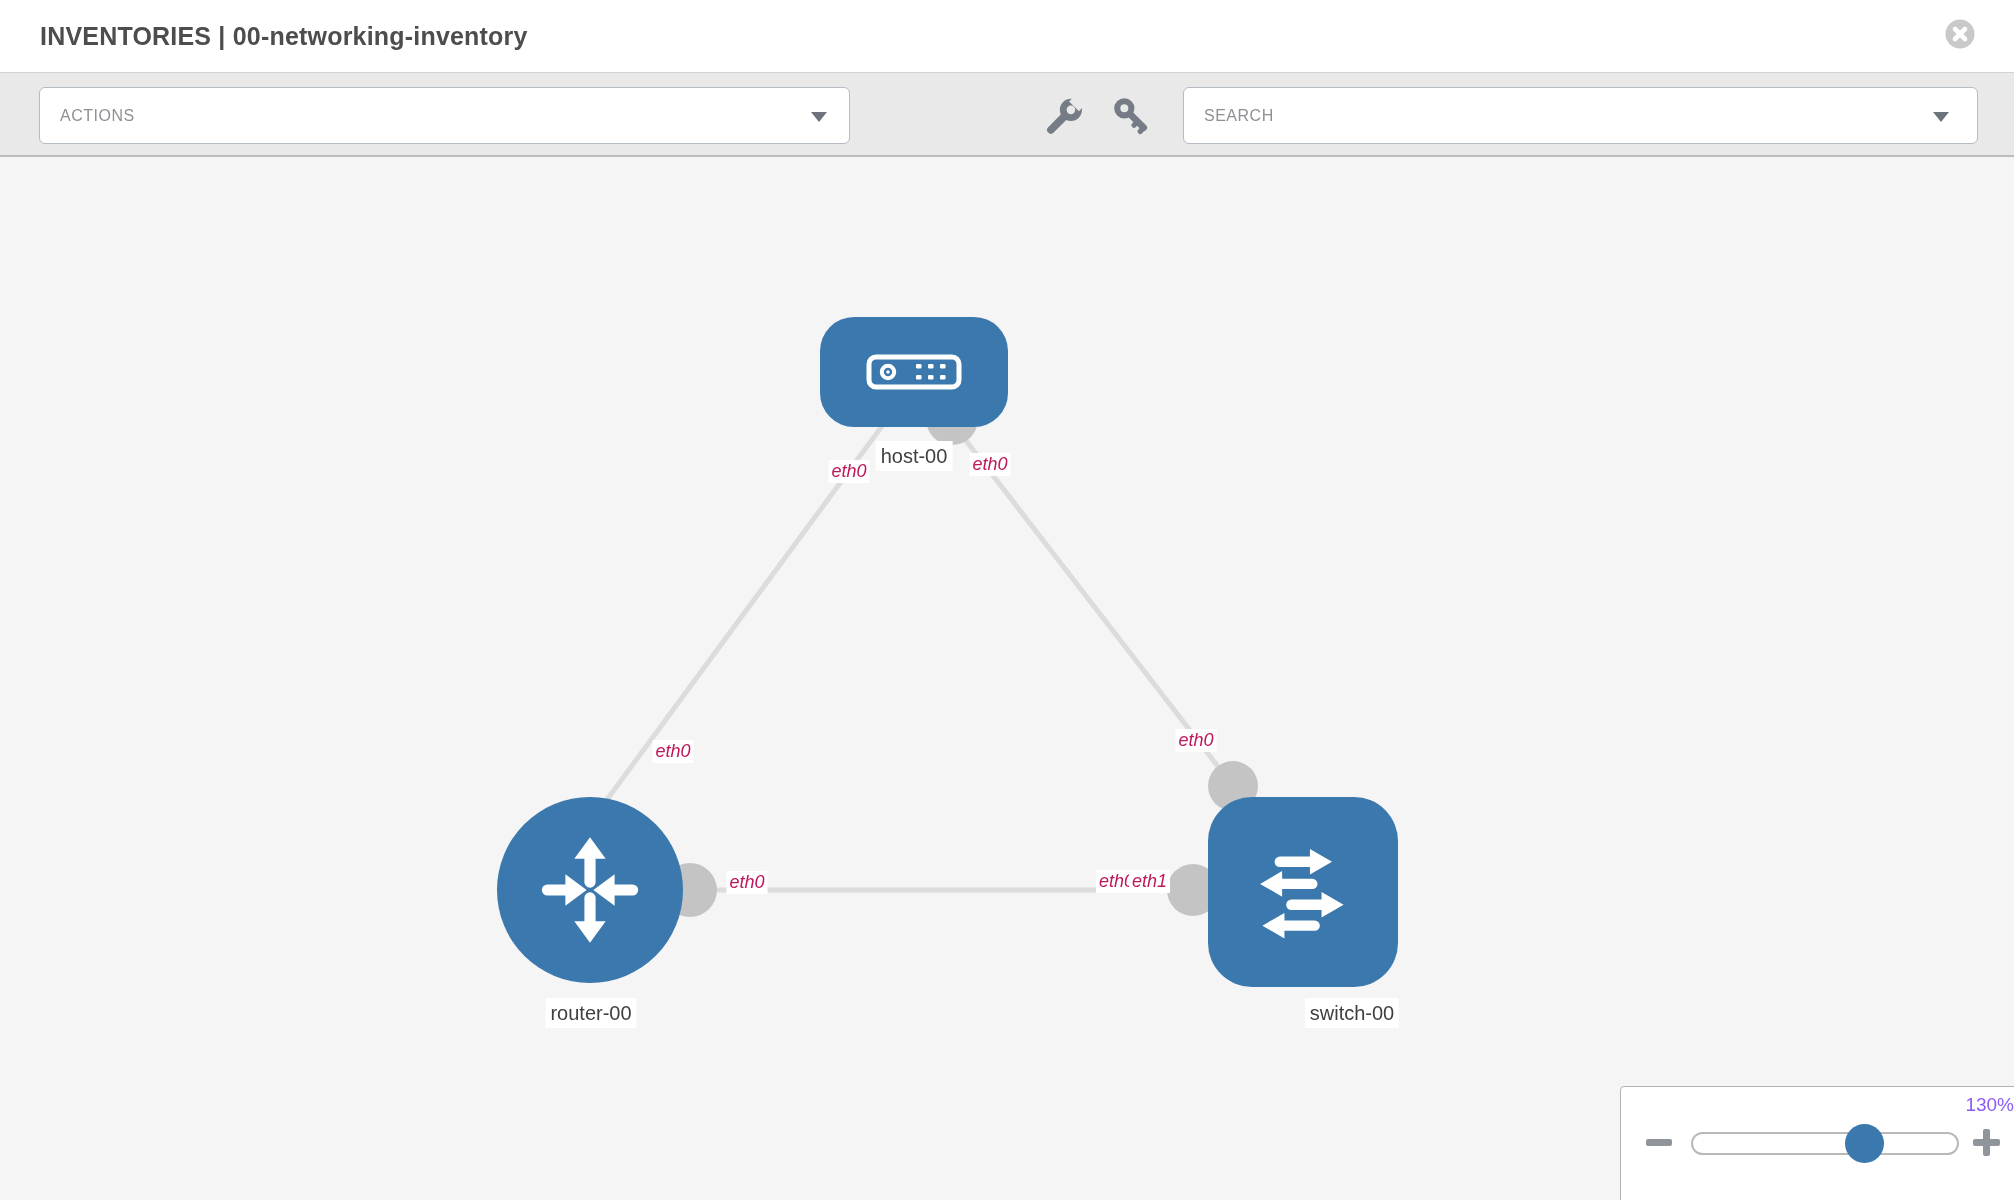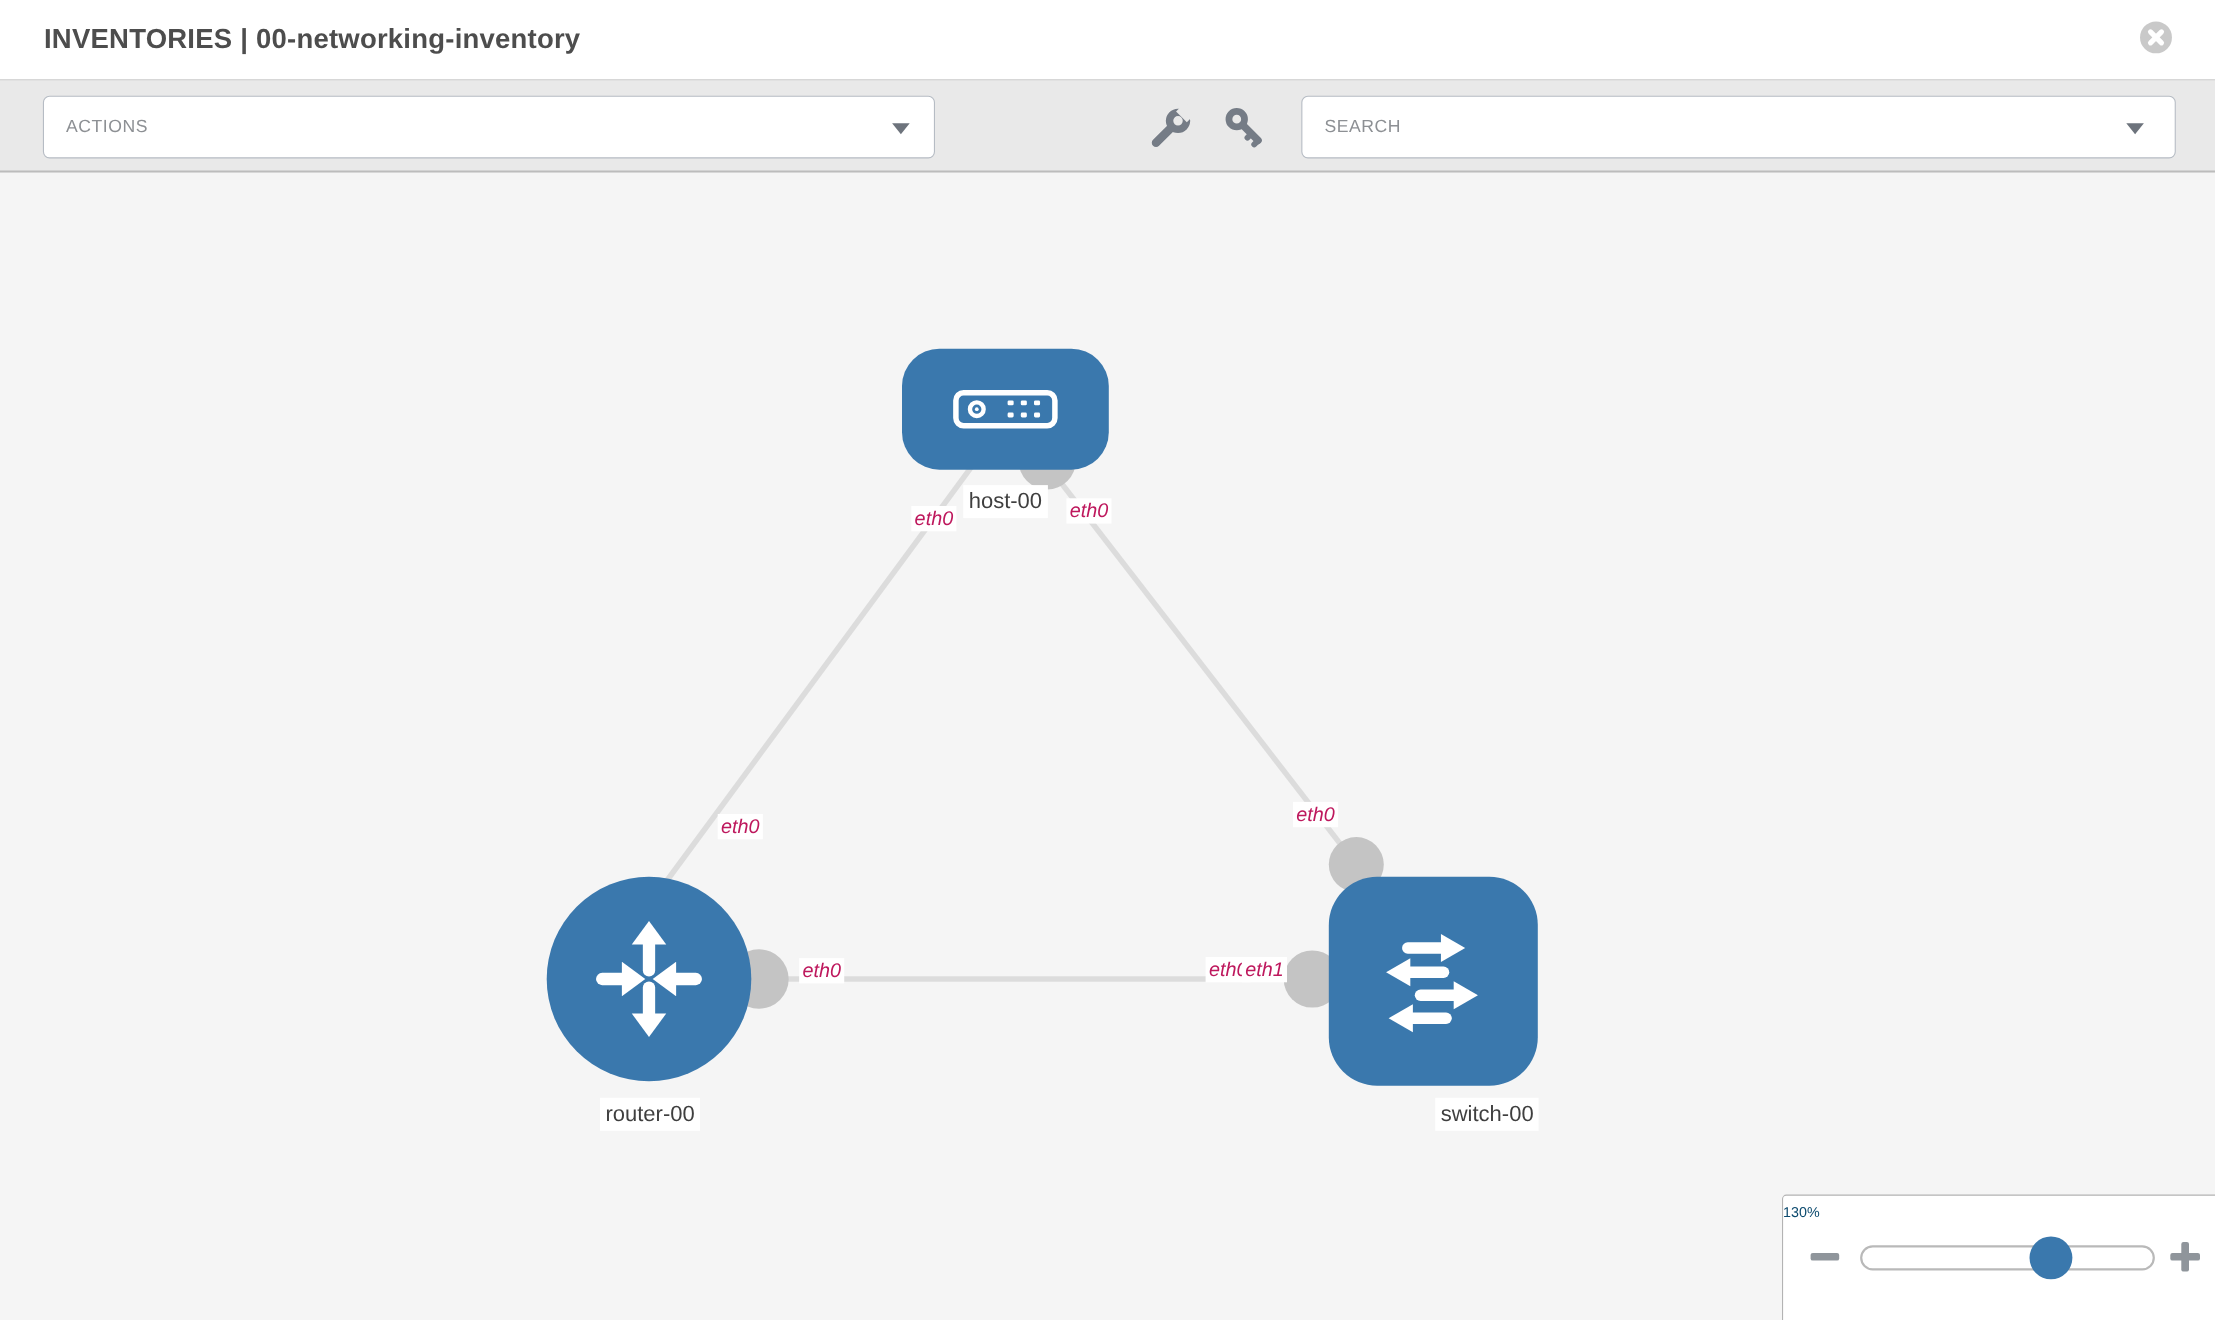--- a/index.html
+++ b/index.html
@@ -44,22 +44,22 @@
   .node-label { position:absolute; transform:translateX(-50%); background:#ffffff; color:#3f3f3f;
                 font-size:20px; line-height:30px; padding:0 5px; white-space:nowrap; z-index:7; }
   .chip { position:absolute; background:#ffffff; color:#be185d; font-size:18px; line-height:23px;
           padding:0 3px; white-space:nowrap; z-index:5;font-style:italic; }
   .chip.centered { transform:translateX(-50%); }
   .chip-front { z-index:6; }
 
   
   .zoom-panel { position:absolute; left:1620px; top:1086px; width:395px; height:115px;
                 background:#ffffff; border:1px solid #b3b3b3; border-radius:4px 0 0 0; z-index:10; }
-  .zoom-level { position:absolute; left:0; top:7px; width:100%; text-align:left;
-                font-size:13px; color:#0c4a6e; }
+  .zoom-level { position:absolute; left:0; top:7px; width:100%; text-align:right;
+                font-size:19px; color:#8b5cf6; }
   .zoom-minus { position:absolute; left:25px; top:52px; width:26px; height:7px;
                 background:#8f959b; border-radius:2px; cursor:pointer; }
   .zoom-track { position:absolute; left:70px; top:45px; width:268px; height:23px;
                 background:#ffffff; border:2px solid #b9b9b9; border-radius:12px; cursor:pointer; }
   .zoom-handle { position:absolute; left:224px; top:37px; width:39px; height:39px;
                  background:#3a78ad; border-radius:50%; cursor:grab; z-index:11; }
   .zoom-plus { position:absolute; left:352px; top:42px; width:27px; height:27px; cursor:pointer; }
   .zoom-plus .bar-h { position:absolute; left:0; top:10px; width:27px; height:7px; background:#8f959b; border-radius:2px; }
   .zoom-plus .bar-v { position:absolute; left:10px; top:0; width:7px; height:27px; background:#8f959b; border-radius:2px; }
 </style>

